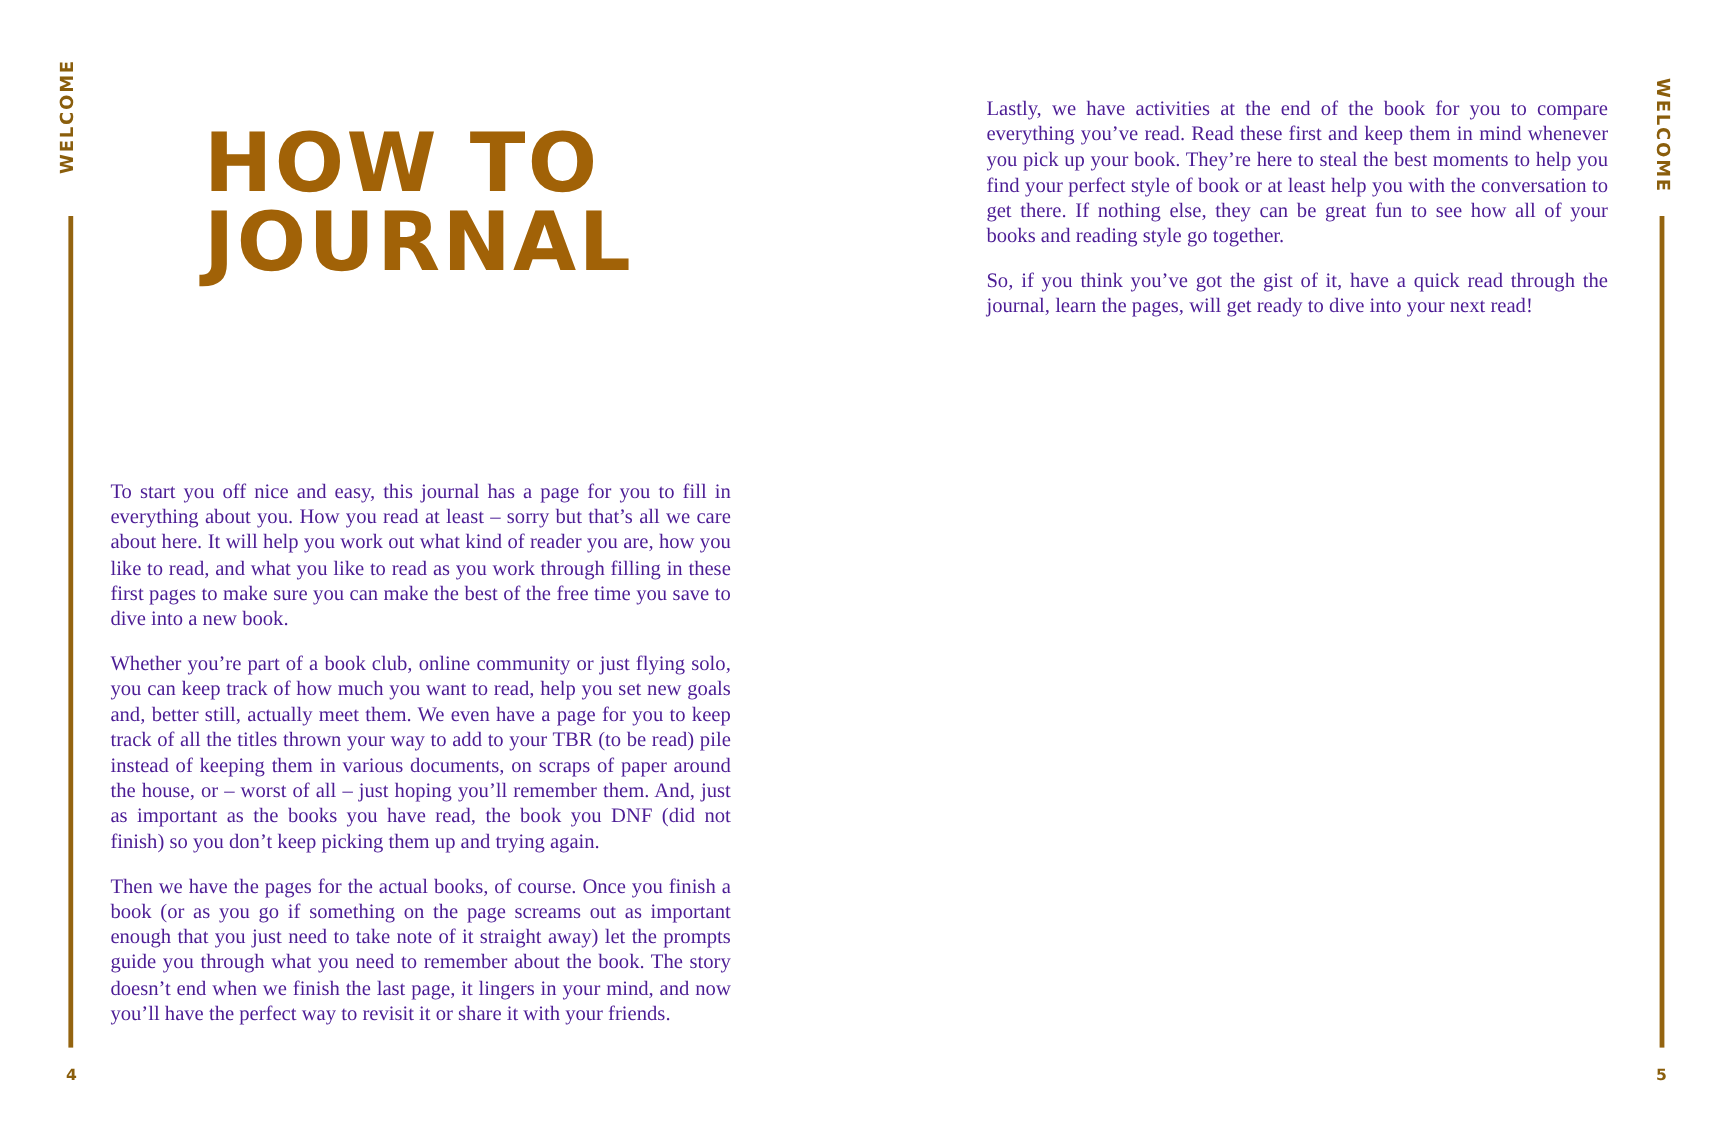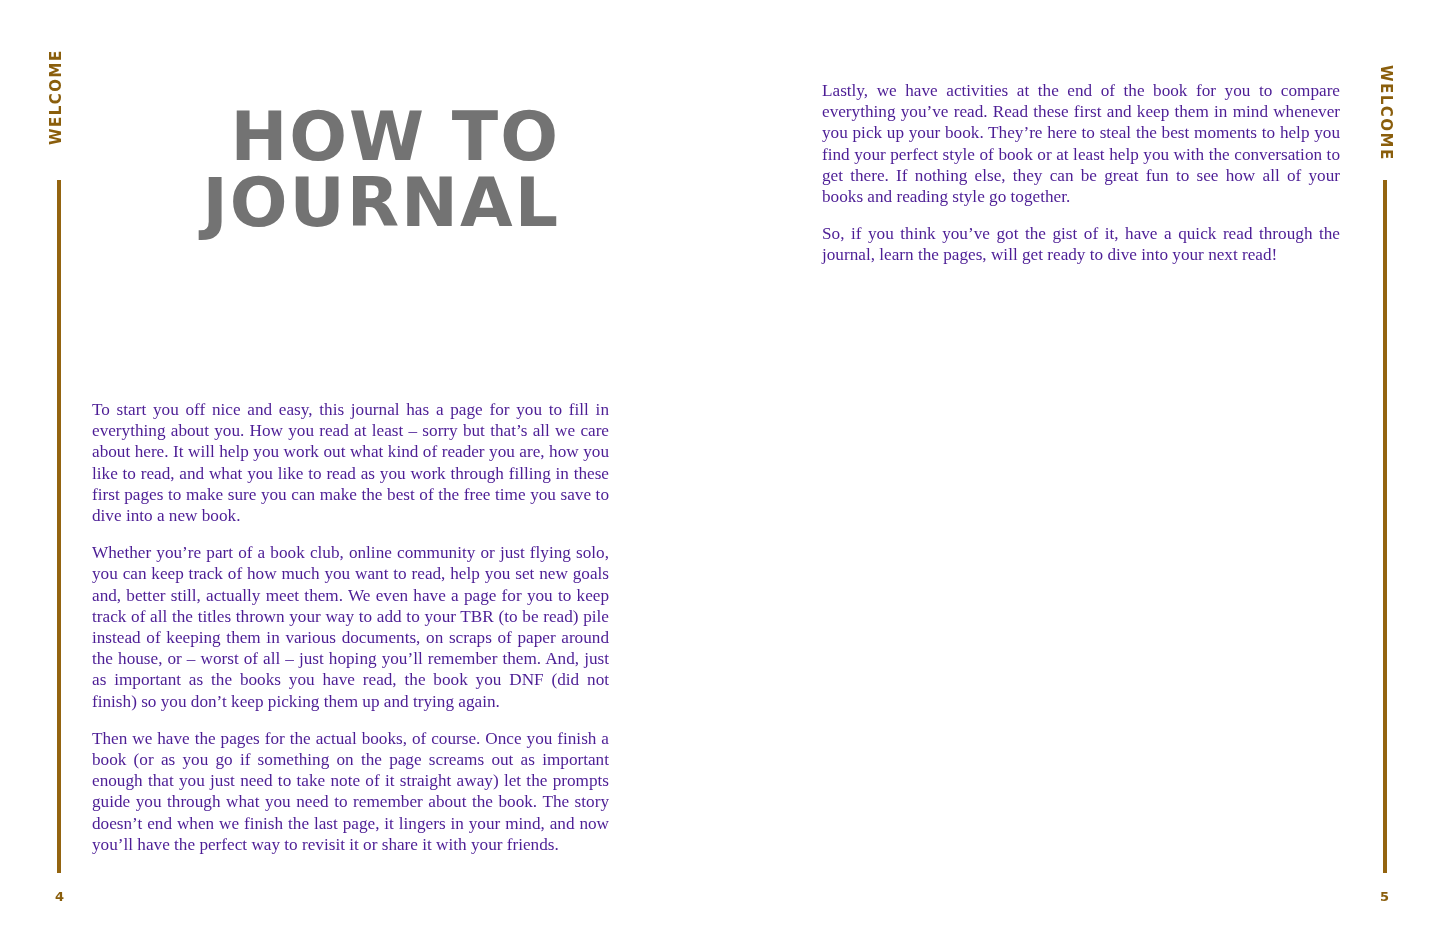--- a/index.html
+++ b/index.html
@@ -18,23 +18,23 @@
     .rule { position: absolute; width: 4px; background: #946410; }
     .rule.left { left: 57px; top: 180px; height: 693px; }
     .rule.right { left: 1383px; top: 180px; height: 693px; }
     .page-num {
       position: absolute; top: 889px; font-family: "DejaVu Sans", sans-serif; font-weight: bold;
       font-size: 13px; color: #8a5e0c;
     }
     .page-num.left { left: 55px; }
     .page-num.right { left: 1380px; }
     .title {
-      position: absolute; left: 170px; top: 104px; width: 390px; text-align: right;
+      position: absolute; left: 170px; top: 104px; width: 390px; text-align: left;
       font-family: "DejaVu Sans", sans-serif; font-weight: bold; font-size: 68px; line-height: 66px;
-      color: #737373; letter-spacing: 2px; transform: scaleY(1.0);
+      color: #a16207; letter-spacing: 2px; transform: scaleY(1.0);
     }
     .title span { display: block; }
     .body-text {
       position: absolute; font-family: "Liberation Serif", serif; font-size: 17.2px; line-height: 21.2px;
       color: #4c1d95; text-align: justify;
     }
     .body-text p { margin: 0 0 16px 0; }
     .body-text.left { left: 92px; top: 399px; width: 517px; }
     .body-text.right { left: 822px; top: 80px; width: 518px; }
   </style>

